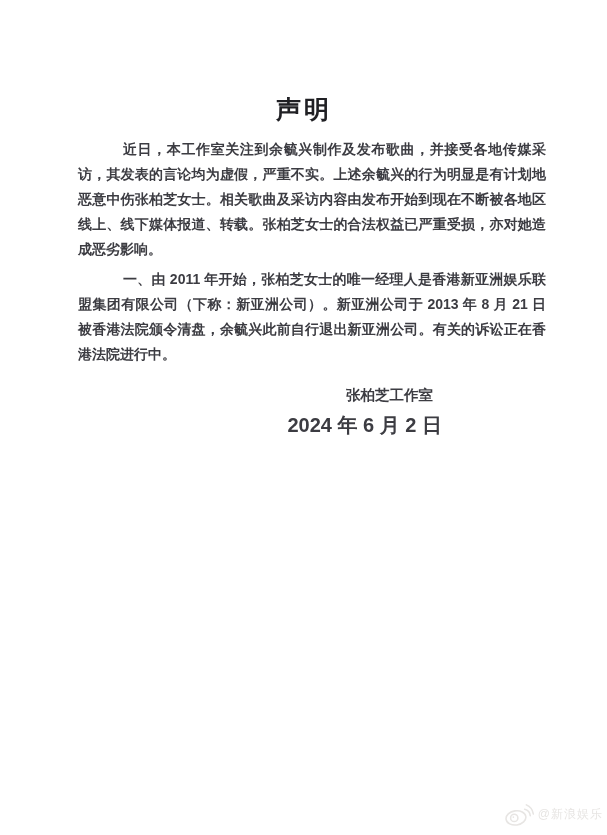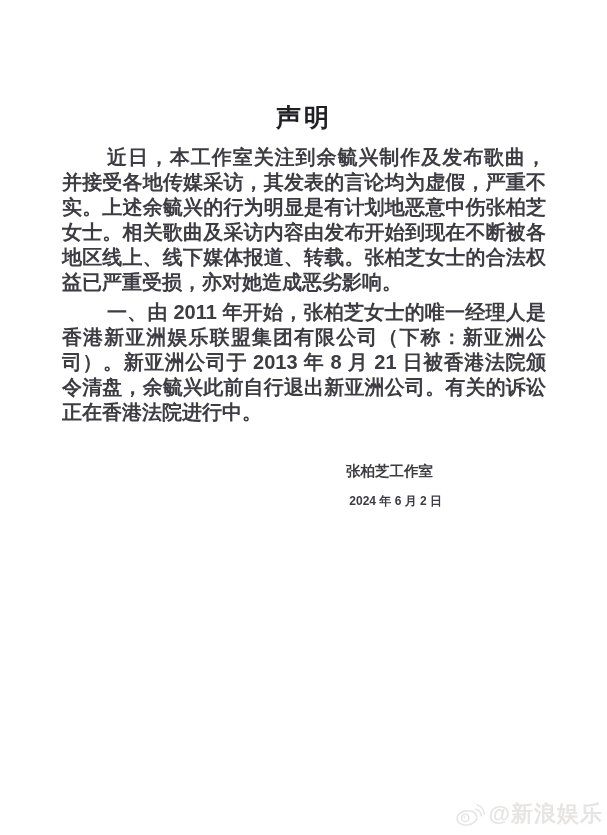--- a/index.html
+++ b/index.html
@@ -15,75 +15,75 @@
     font-family: "Liberation Sans", "DejaVu Sans", sans-serif;
   }
   .doc {
     position: absolute;
     left: 62px;
     top: 86px;
     width: 484px;
     color: #3c3c42;
   }
   .doc-title {
-    margin: 16px 0 13px 0;
+    margin: 8px 0 13px 0;
     font-size: 25px;
     line-height: 30px;
     font-weight: 700;
     letter-spacing: 3px;
     text-align: center;
     color: #202024;
   }
   .para {
-    margin: 0 0 5px 0;
-    font-size: 20px;
+    margin: 0 0 5px 16px;
+    font-size: 14px;
     line-height: 25px;
     font-weight: 600;
     text-align: justify;
     text-indent: 45px;
     word-break: break-all;
   }
   .sig-block {
-    margin-top: 36px;
+    margin-top: 18px;
   }
   .sig-name {
     text-align: right;
     padding-right: 113px;
     font-size: 14.5px;
     line-height: 20px;
     font-weight: 600;
     color: #3c3c42;
   }
   .sig-date {
     margin-top: 10px;
     text-align: right;
     padding-right: 104px;
-    font-size: 12px;
+    font-size: 20px;
     line-height: 20px;
     font-weight: 600;
     color: #3c3c42;
   }
   .watermark {
     position: absolute;
     right: 4px;
     bottom: 8px;
     display: flex;
     align-items: center;
     gap: 4px;
     color: #e7e5e3;
     user-select: none;
   }
   .watermark .wm-icon {
     width: 30px;
     height: 26px;
     display: inline-block;
   }
   .watermark .wm-text {
-    font-size: 22px;
-    font-weight: 700;
+    font-size: 12px;
+    font-weight: 400;
     letter-spacing: 1px;
     line-height: 26px;
   }
 </style>
 </head>
 <body>
 
 <div class="doc">
   <h1 class="doc-title">声明</h1>
 

